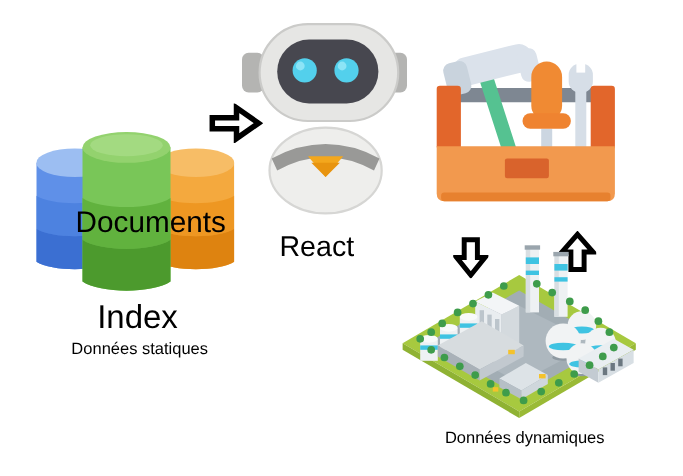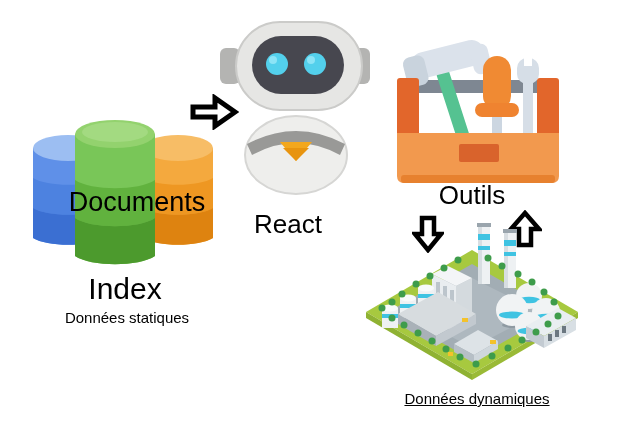--- a/index.html
+++ b/index.html
@@ -199,16 +199,15 @@
       <circle cx="170" cy="60" r="3.5"></circle>
         <circle cx="182" cy="70" r="3.5"></circle>
         <circle cx="192" cy="80" r="3.5"></circle>
     </g>
   </svg>
 
   <span class="lbl lbl-big" style="left:137px; top:188px;">Documents</span>
   <span class="lbl lbl-index" style="left:125px; top:272px;">Index</span>
   <span class="lbl lbl-small" style="left:127px; top:310px;">Données statiques</span>
   <span class="lbl lbl-react" style="left:288px; top:210px;">React</span>
-  <span class="lbl lbl-outils" style="left:472px; top:181px;">Outils</span>
-  <span class="lbl lbl-small" style="left:477px; top:391px;text-decoration:underline;">Données dynamiques</span>
+  <span class="lbl lbl-small" style="left:477px; top:391px;">Données dynamiques</span>
 
 </div>
 
 </body></html>

